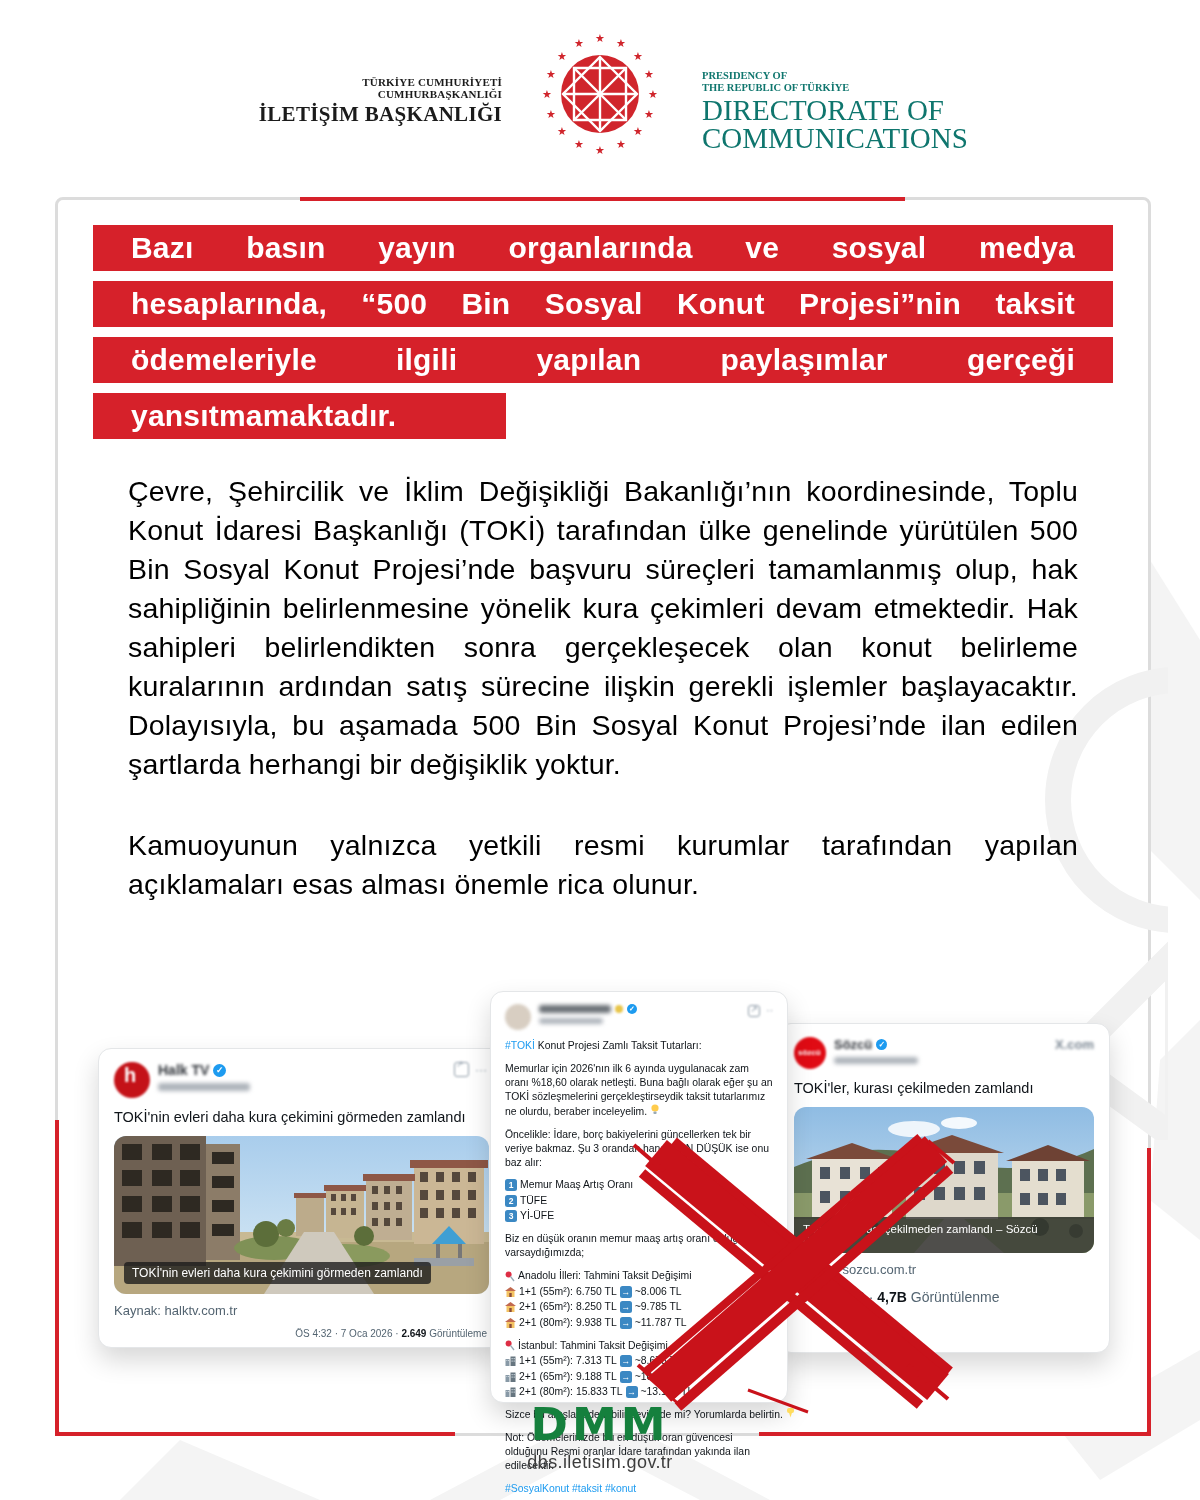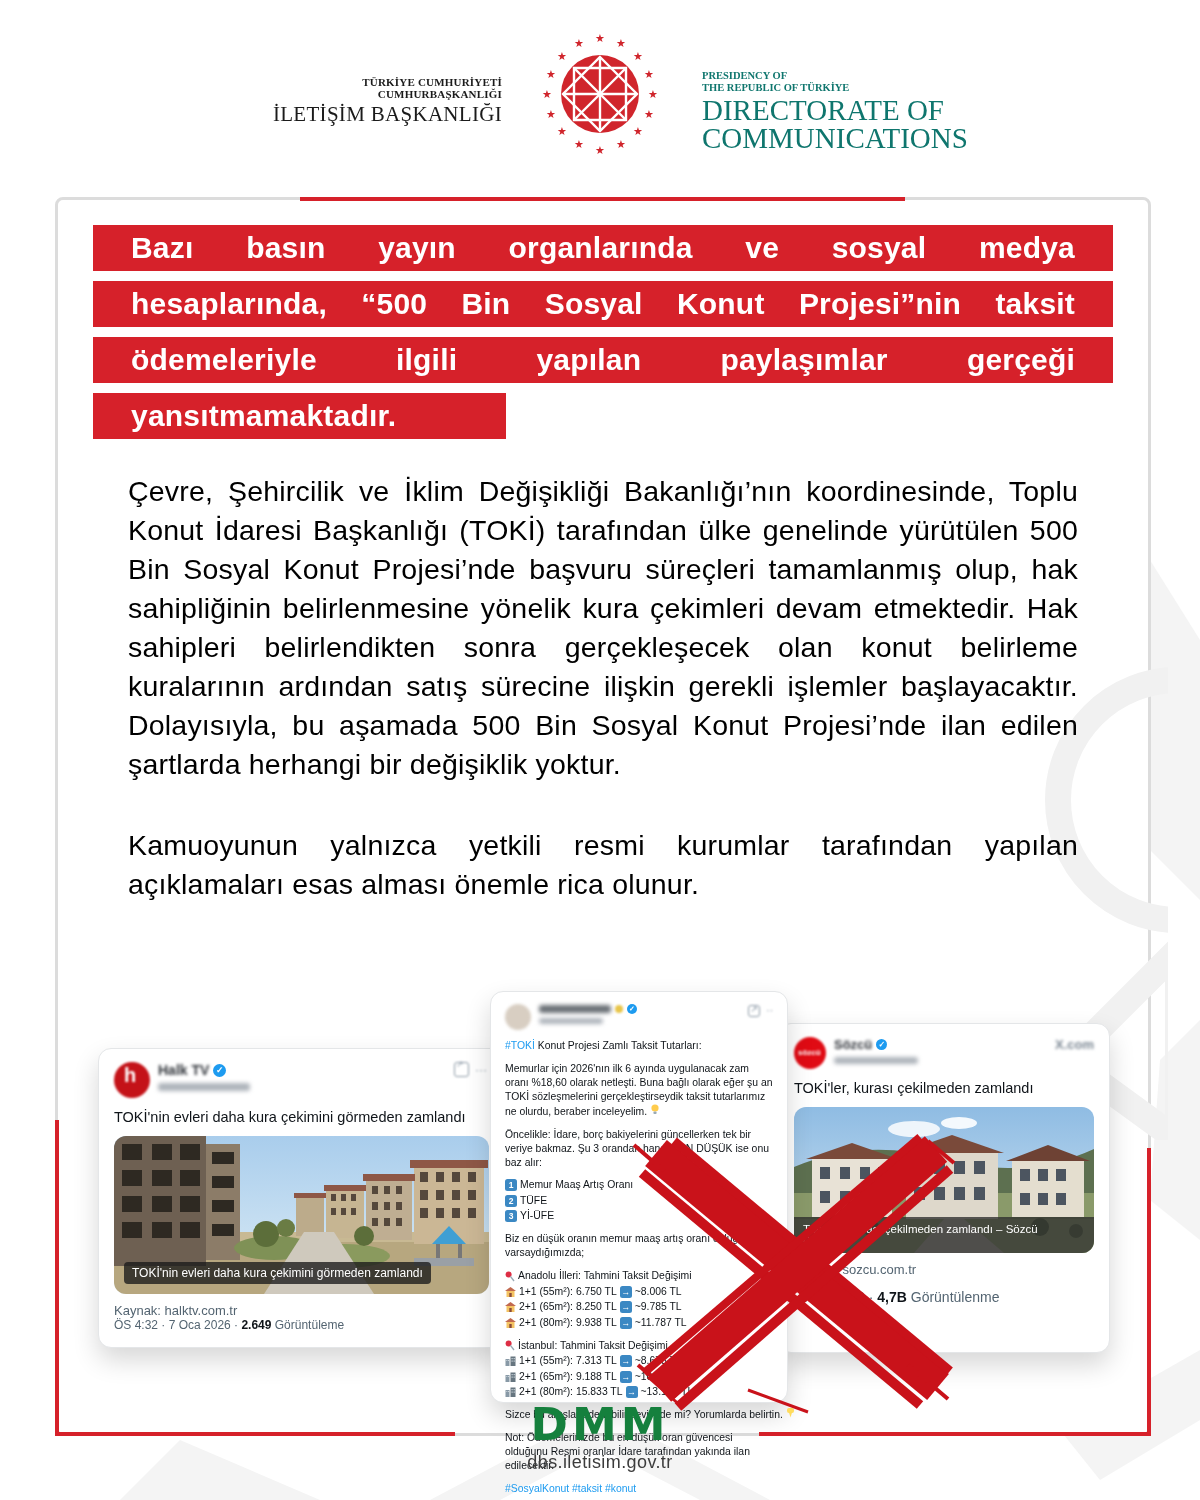--- a/index.html
+++ b/index.html
@@ -4,21 +4,21 @@
 <style>
   html,body{margin:0;padding:0;background:#ffffff;}
   .page{position:relative;width:1200px;height:1500px;background:#ffffff;overflow:hidden;
         font-family:"Liberation Sans", sans-serif;}
   
   .wm{position:absolute;z-index:0;}
   
   .hdr-left{position:absolute;left:250px;top:76px;width:252px;text-align:right;z-index:2;
             font-family:"Liberation Serif", serif;color:#1b1b1b;}
   .hdr-left .small{font-size:11px;font-weight:bold;letter-spacing:.2px;}
-  .hdr-left .big{font-size:21px;font-weight:normal;margin-top:2px;letter-spacing:.3px;}
+  .hdr-left .big{font-size:21px;font-weight:bold;margin-top:2px;letter-spacing:.3px;}
   .hdr-right{position:absolute;left:702px;top:70px;width:260px;text-align:left;z-index:2;
              font-family:"Liberation Serif", serif;color:#0f766e;}
   .hdr-right .small{font-size:10.5px;font-weight:bold;line-height:12px;}
   .hdr-right .big{font-size:29px;font-weight:normal;line-height:23px;margin-top:5px;}
   .emblem{position:absolute;left:538px;top:30px;z-index:2;}
   
   .card{position:absolute;left:55px;top:197px;width:1090px;height:1233px;background:#ffffff;
         border:3px solid #dcdcdc;border-radius:8px;z-index:1;}
   .accent{position:absolute;background:#d6212a;z-index:3;}
   .acc-top{left:242px;top:-3px;width:605px;height:4px;}
@@ -261,21 +261,21 @@
           <g>
             <polygon points="318,108 352,108 335,90" fill="#3f9fd4"></polygon>
             <rect x="322" y="108" width="4" height="22" fill="#777"></rect>
             <rect x="344" y="108" width="4" height="22" fill="#777"></rect>
             <rect x="300" y="122" width="60" height="8" fill="#9aa0a6"></rect>
           </g>
         </svg>
         <div class="capt" style="left:10px;bottom:10px;font-size:12px;padding:4px 8px;">TOKİ'nin evleri daha kura çekimini görmeden zamlandı</div>
       </div>
       <div class="tw-gray" style="font-size:13px;margin-top:9px;">Kaynak: halktv.com.tr</div>
-      <div class="tw-gray tw-meta" style="font-size:12px;">
+      <div class="tw-gray tw-meta" style="font-size:10px;margin-top:10px;text-align:right;">
         <span>ÖS 4:32 · 7 Oca 2026 · </span><b>2.649</b><span> Görüntüleme</span>
       </div>
     </div>
 
     <div class="tweet tw-mid">
       <div class="tw-head">
         <div class="avatar" style="width:26px;height:26px;background:#d8cec2;filter:blur(1.5px);"></div>
         <div class="nameblock">
           <div class="namerow">
             <span class="blurbar" style="width:72px;height:8px;background:#6a7076;"></span>

